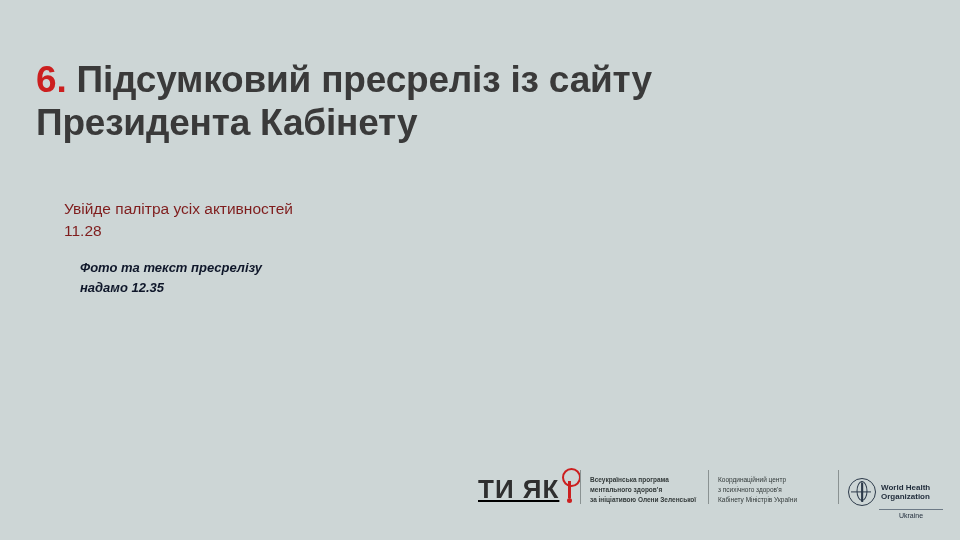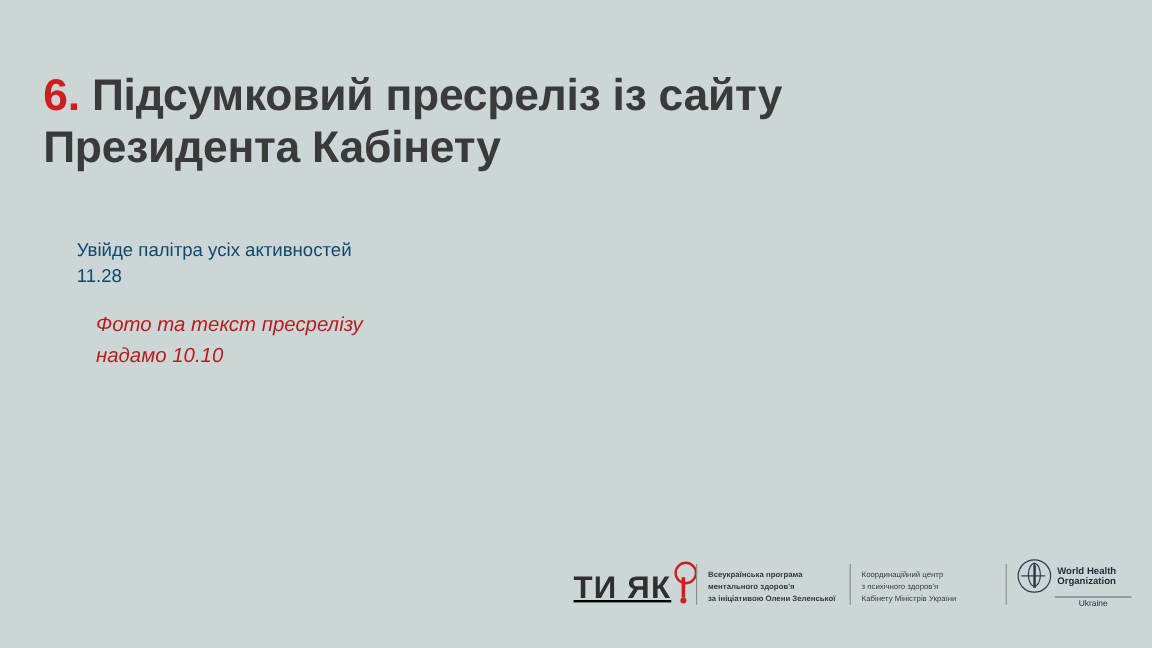--- a/index.html
+++ b/index.html
@@ -43,34 +43,34 @@
 
   
   .body-block {
     position: absolute;
     left: 64px;
     top: 198px;
     width: 560px;
   }
   .body-line {
     font-size: 15.5px;
-    color: #0c4a6e;
+    color: #7f1d1d;
     line-height: 1.45;
     font-weight: normal;
   }
   .note-block {
     position: absolute;
     left: 80px;
     top: 258px;
     width: 520px;
   }
   .note-line {
-    font-size: 17px;
-    color: #b91c1c;
-    font-weight: normal;
+    font-size: 13px;
+    color: #0f172a;
+    font-weight: bold;
     font-style: italic;
     line-height: 1.5;
   }
 
   
   .footer {
     position: absolute;
     left: 0;
     bottom: 16px;
     width: 960px;
@@ -141,21 +141,21 @@
     color: #333a3a;
     line-height: 1.55;
     font-weight: bold;
   }
   .cap-program { left: 590px; top: 11px; width: 110px; }
   .cap-center { left: 718px; top: 11px; width: 115px; font-weight: normal; }
 
   .logo-who {
     position: absolute;
     left: 848px;
-    top: 2px;
+    top: 14px;
     width: 100px;
   }
   .who-row {
     display: flex;
     align-items: center;
   }
   .who-emblem {
     width: 26px;
     height: 26px;
     border-radius: 50%;
@@ -232,21 +232,21 @@
     <div class="title-line">Президента Кабінету</div>
   </div>
 
   <div class="body-block">
     <div class="body-line">Увійде палітра усіх активностей</div>
     <div class="body-line">11.28</div>
   </div>
 
   <div class="note-block">
     <div class="note-line">Фото та текст пресрелізу</div>
-    <div class="note-line">надамо 10.10</div>
+    <div class="note-line">надамо 12.35</div>
   </div>
 
   <div class="footer">
 
     <div class="logo-tyyak">
       <span class="tyyak-word">ТИ ЯК</span>
       <span class="tyyak-mark">
         <span class="ring"></span>
         <span class="stem"></span>
         <span class="dot"></span>

